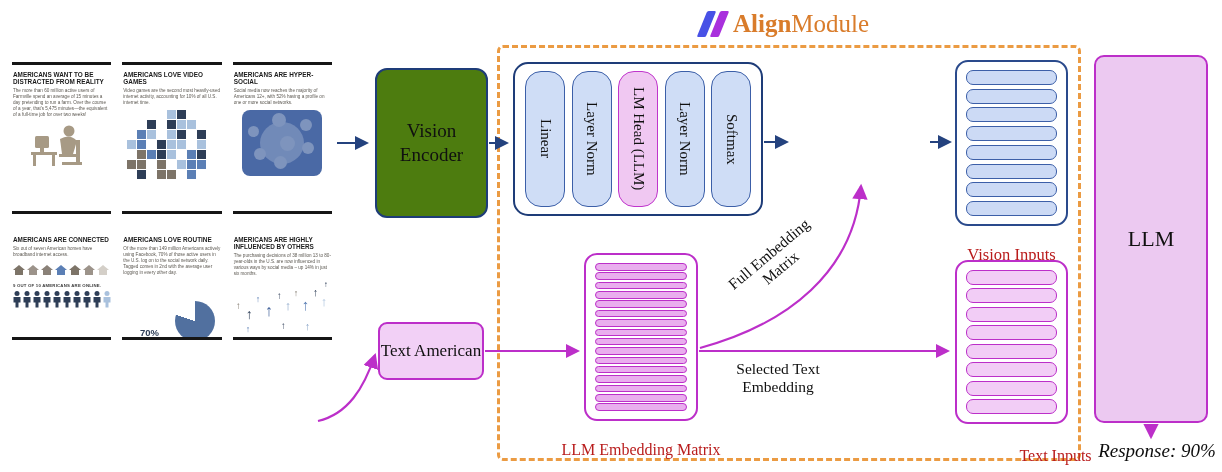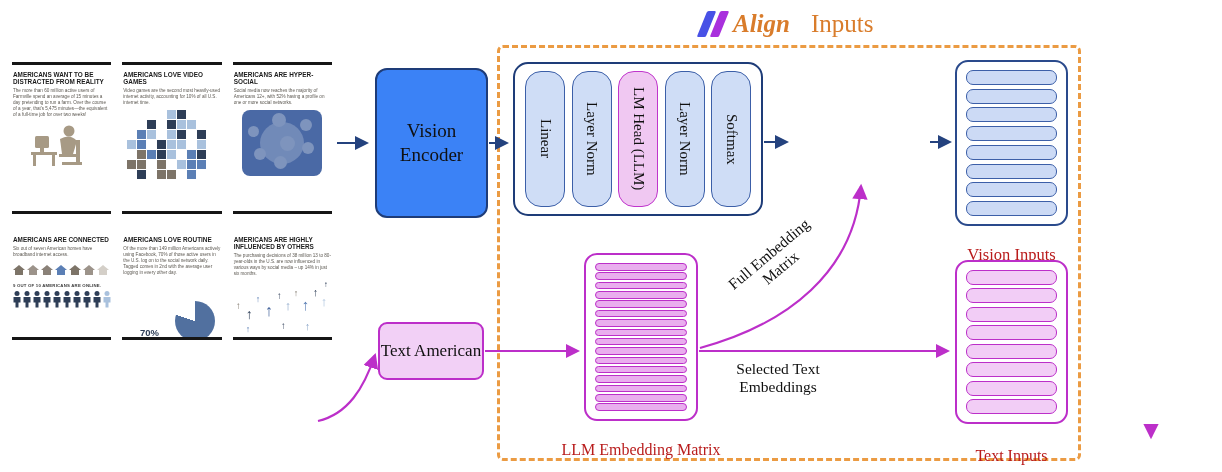--- a/index.html
+++ b/index.html
@@ -2,38 +2,38 @@
 <html><head>
 <meta charset="utf-8">
 <style>
   html,body{margin:0;padding:0;background:#ffffff;}
   .canvas{position:relative;width:1222px;height:472px;background:#fff;overflow:hidden;
           font-family:"Liberation Serif",serif;}
 
   
   .abs{position:absolute;box-sizing:border-box;}
   .node{display:flex;align-items:center;justify-content:center;text-align:center;color:#101010;}
-  .blue-node{background:#3b82f6;border:2px solid #1e3c78;border-radius:12px;}
+  .blue-node{background:#4d7c0f;border:2px solid #1e3c78;border-radius:12px;}
   .pink-node{background:#f2d0f6;border:2px solid #bc2fc9;border-radius:9px;}
 
   #vision-encoder{left:375px;top:68px;width:113px;height:150px;font-size:19px;line-height:1.25;}
   #text-tokenizer{left:378px;top:322px;width:106px;height:58px;font-size:17px;line-height:1.2;}
   #llm-box{left:1094px;top:55px;width:114px;height:368px;font-size:22px;background:#ecc9f1;
            border:2px solid #bc2fc9;border-radius:10px;}
   #was-node{left:793px;top:113px;width:136px;height:58px;border-radius:29px;font-size:15.5px;line-height:1.2;}
 
   
   #align-border{left:497px;top:45px;width:584px;height:416px;border:3px dashed #eb9b43;border-radius:6px;}
 
   
   #align-title{left:702px;top:8px;display:flex;align-items:center;gap:9px;height:32px;}
   .logo{display:flex;gap:4px;}
   .slash{width:9px;height:26px;transform:skewX(-22deg);border-radius:1.5px;}
   .title-text{font-size:25px;color:#d97c2b;white-space:nowrap;}
-  .title-brand{font-weight:bold;font-style:italic;margin-right:21px;}
+  .title-brand{font-weight:bold;margin-right:0;}
 
   
   #stack-box{left:513px;top:62px;width:250px;height:154px;background:#fff;border:2px solid #1e3c78;
              border-radius:15px;display:flex;justify-content:space-between;align-items:center;padding:9px 10px;}
   .vbar{flex:none;width:38px;height:134px;border-radius:16px;display:flex;align-items:center;justify-content:center;}
   .vbar.blue{background:#cfddf6;border:1.5px solid #3c5fa8;}
   .vbar.pink{background:#f0c8f2;border:1.5px solid #c035cc;}
   .vbar span{writing-mode:vertical-rl;font-size:15px;color:#101010;white-space:nowrap;}
 
   
@@ -45,21 +45,21 @@
   .bar.blue{background:#ccdaf5;border-color:#3c5fa8;}
   .bar.pink{background:#f2cdf6;border-color:#bc2fc9;}
   .bar.thin{height:5.5px;border-radius:4px;border-width:1px;background:#e9aeee;}
   #vision-inputs-box{left:955px;top:60px;width:113px;height:166px;}
   #llm-embedding-box{left:584px;top:253px;width:114px;height:168px;}
   #text-inputs-box{left:955px;top:260px;width:113px;height:164px;}
 
   .matrix-label{position:absolute;text-align:center;font-size:16px;color:#b91c1c;margin-top:16px;}
   #vision-inputs-label{left:941px;top:229px;width:141px;font-size:16.5px;}
   #llm-embedding-label{left:539px;top:425px;width:204px;}
-  #text-inputs-label{left:941px;top:431px;width:141px;text-align:center;}
+  #text-inputs-label{left:985px;top:431px;width:141px;text-align:center;}
 
   
   .edge-label{position:absolute;text-align:center;font-size:15.5px;color:#101010;line-height:1.18;}
   #full-embedding-label{left:712px;top:243px;width:126px;transform:rotate(-40deg);}
   #selected-label{left:700px;top:360px;width:156px;}
 
   
   #question{left:28px;top:372px;width:310px;text-align:center;font-style:italic;font-size:17.5px;
             line-height:1.28;color:#0d0d0d;}
   #response{left:1092px;top:440px;width:130px;text-align:center;font-style:italic;font-size:19px;color:#0d0d0d;}
@@ -322,21 +322,21 @@
   <div id="text-tokenizer" class="abs node pink-node">Text American</div>
 
   <div id="align-border" class="abs"></div>
 
   <div id="align-title" class="abs">
     <span class="logo">
       <span class="slash" style="background: rgb(72, 81, 230);"></span>
       <span class="slash" style="background: rgb(169, 48, 221);"></span>
     </span>
     <span class="title-text" style="color: rgb(217, 124, 43);">
-      <span class="title-brand">Align</span><span>Inputs</span>
+      <span class="title-brand">Align</span><span>Module</span>
     </span>
   </div>
 
   <div id="stack-box" class="abs">
       <div class="vbar blue">
         <span>Linear</span>
       </div>
       <div class="vbar blue">
         <span>Layer Norm</span>
       </div>
@@ -389,24 +389,26 @@
       <div class="bar pink"></div>
       <div class="bar pink"></div>
       <div class="bar pink"></div>
       <div class="bar pink"></div>
       <div class="bar pink"></div>
       <div class="bar pink"></div>
       <div class="bar pink"></div>
     </div>
   <div id="text-inputs-label" class="matrix-label">Text Inputs</div>
 
-
+  <div id="llm-box" class="abs node">LLM</div>
+
+  <div id="response" class="abs">Response: 90%</div>
 
   <div id="full-embedding-label" class="edge-label">Full Embedding Matrix</div>
-  <div id="selected-label" class="edge-label">Selected Text Embeddings</div>
+  <div id="selected-label" class="edge-label">Selected Text Embedding</div>
 
   <svg id="arrows">
     <defs>
       <marker id="mb" markerWidth="9" markerHeight="9" refX="6" refY="3.5" orient="auto">
         <path d="M0,0 L7,3.5 L0,7 Z" fill="#24427e"></path>
       </marker>
       <marker id="mm" markerWidth="9" markerHeight="9" refX="6" refY="3.5" orient="auto">
         <path d="M0,0 L7,3.5 L0,7 Z" fill="#bc2fc9"></path>
       </marker>
     </defs>

